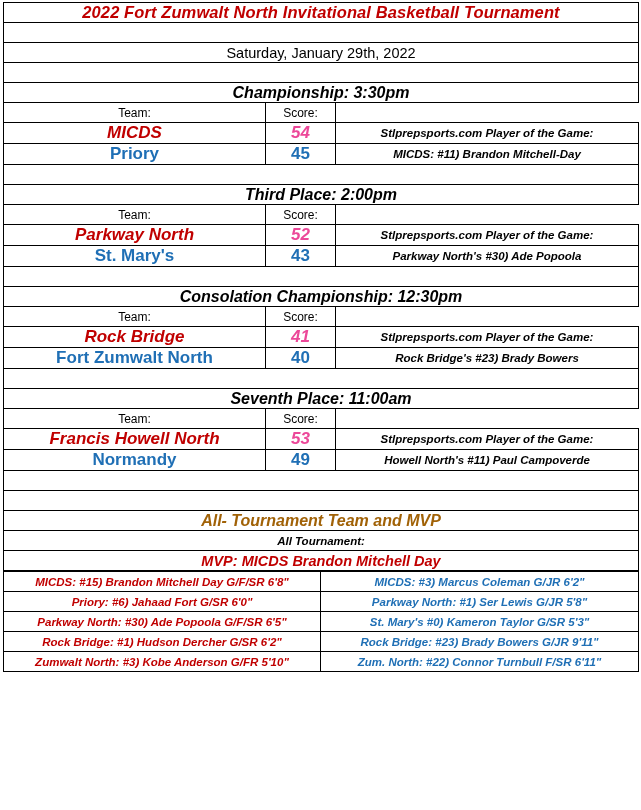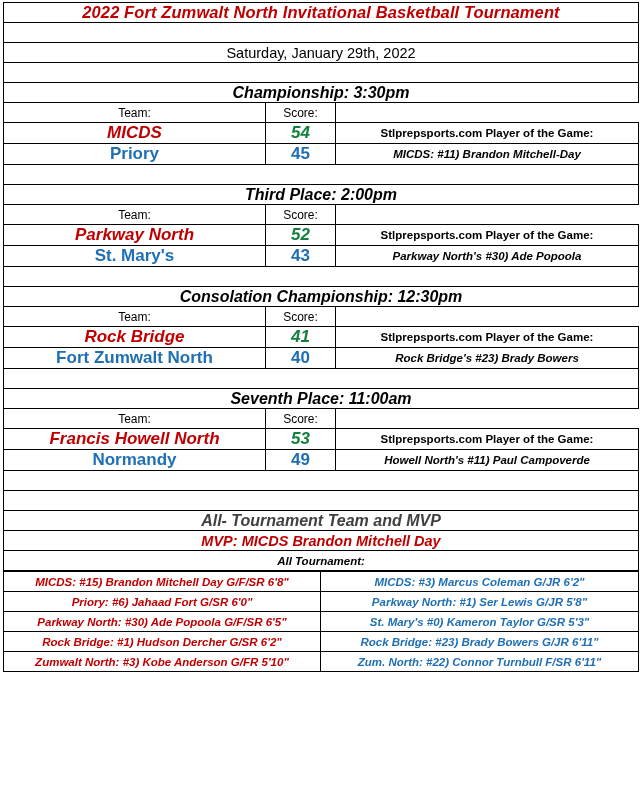--- a/index.html
+++ b/index.html
@@ -63,43 +63,44 @@
     font-style: italic;
     font-size: 17px;
   }
   .teamB {
     color: #1f6fb5;
     font-weight: bold;
     font-size: 17px;
     margin-top: 9px;
   }
   .scoreA {
-    color: #15803d;
+    color: #ec4899;
     font-weight: bold;
     font-style: italic;
     font-size: 17px;
   }
   .scoreB {
     color: #1f6fb5;
     font-weight: bold;
     font-size: 17px;
   }
   .potg-label {
+    font-style: italic;
     font-weight: bold;
     font-size: 11.5px;
     color: #000000;
   }
   .potg-name {
     font-style: italic;
     font-weight: bold;
     font-size: 11.5px;
     color: #000000;
   }
   .alltourn-title {
-    color: #404040;
+    color: #a16207;
     font-weight: bold;
     font-style: italic;
     font-size: 16px;
     margin-top: 24px;
   }
   .mvp {
     color: #c00000;
     font-weight: bold;
     font-style: italic;
     font-size: 14.5px;
@@ -323,27 +324,27 @@
       <tr>
         <td colspan="3" class="h-gap">&nbsp;</td>
       </tr>
 
       <tr>
         <td colspan="3" class="h-at">
           <span class="alltourn-title">All- Tournament Team and MVP</span>
         </td>
       </tr>
       <tr>
+        <td colspan="3">
+          <span class="allt-hdr">All Tournament:</span>
+        </td>
+      </tr>
+      <tr>
         <td colspan="3" class="h-mvp">
           <span class="mvp">MVP:  MICDS  Brandon Mitchell Day</span>
-        </td>
-      </tr>
-      <tr>
-        <td colspan="3">
-          <span class="allt-hdr">All Tournament:</span>
         </td>
       </tr>
     </tbody>
   </table>
 
   <table class="grid">
     <colgroup>
       <col style="width:317px">
       <col style="width:318px">
     </colgroup>
@@ -370,21 +371,21 @@
         </td>
         <td class="h-row">
           <span class="allt-blue">St. Mary's #0) Kameron Taylor  G/SR  5'3"</span>
         </td>
       </tr>
       <tr>
         <td class="h-row">
           <span class="allt-red">Rock Bridge: #1) Hudson Dercher  G/SR  6'2"</span>
         </td>
         <td class="h-row">
-          <span class="allt-blue">Rock Bridge: #23) Brady Bowers  G/JR  6'11"</span>
+          <span class="allt-blue">Rock Bridge: #23) Brady Bowers  G/JR  9'11"</span>
         </td>
       </tr>
       <tr>
         <td class="h-row">
           <span class="allt-red">Zumwalt North: #3) Kobe Anderson  G/FR  5'10"</span>
         </td>
         <td class="h-row">
           <span class="allt-blue">Zum. North: #22) Connor Turnbull  F/SR  6'11"</span>
         </td>
       </tr>

